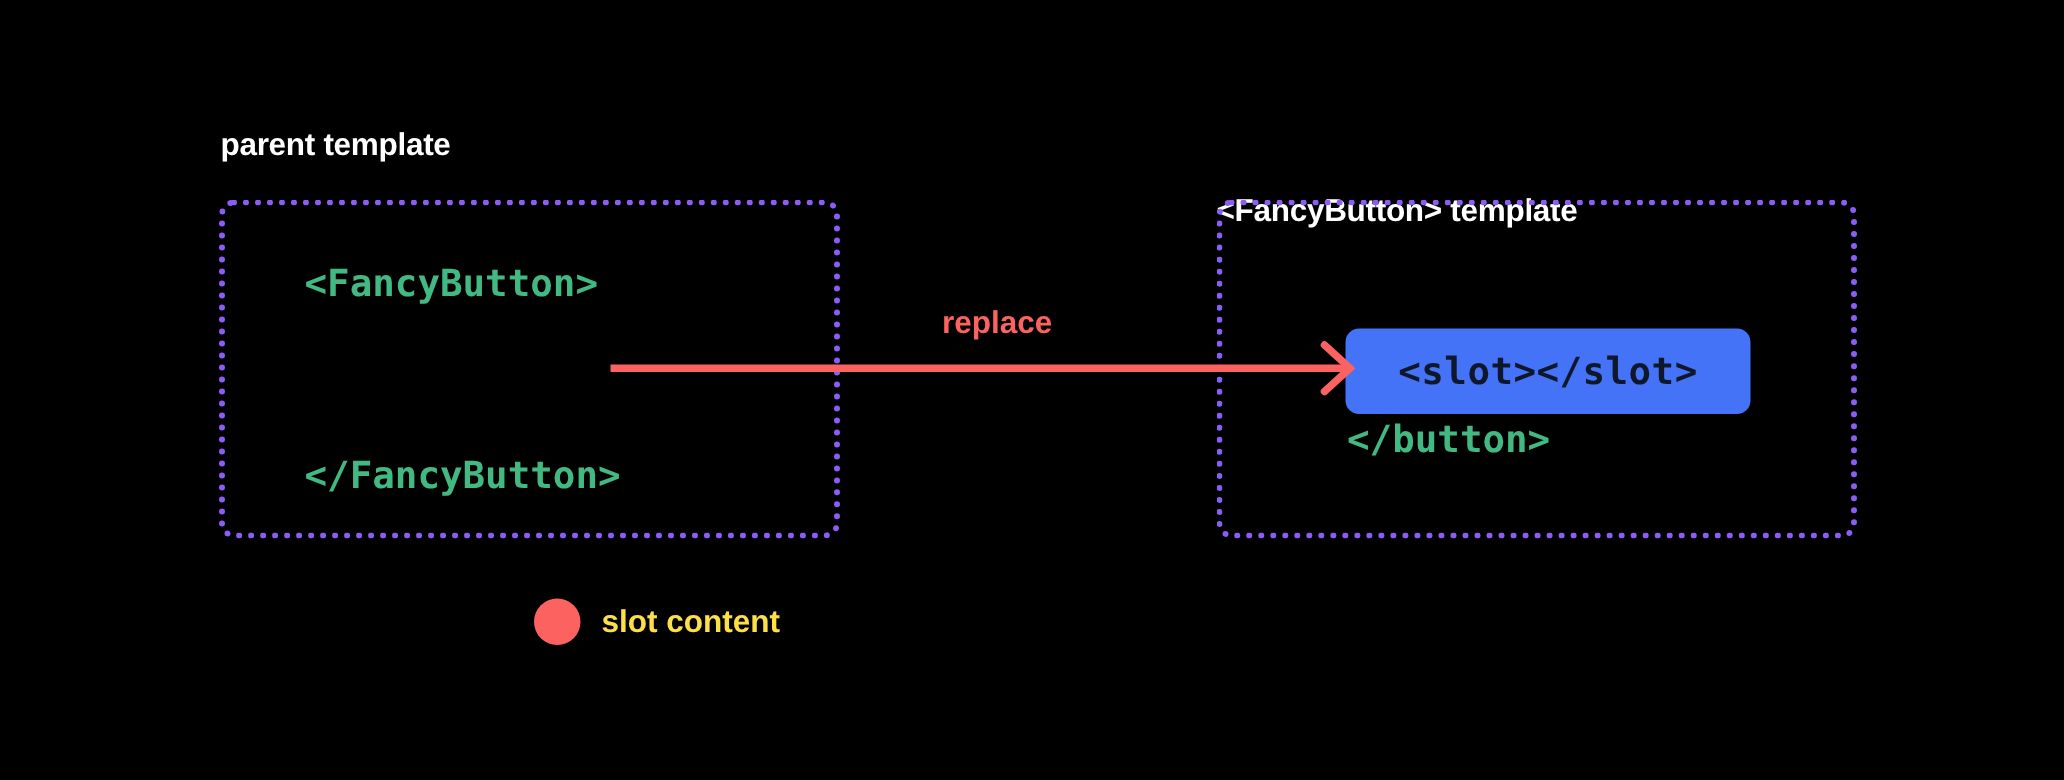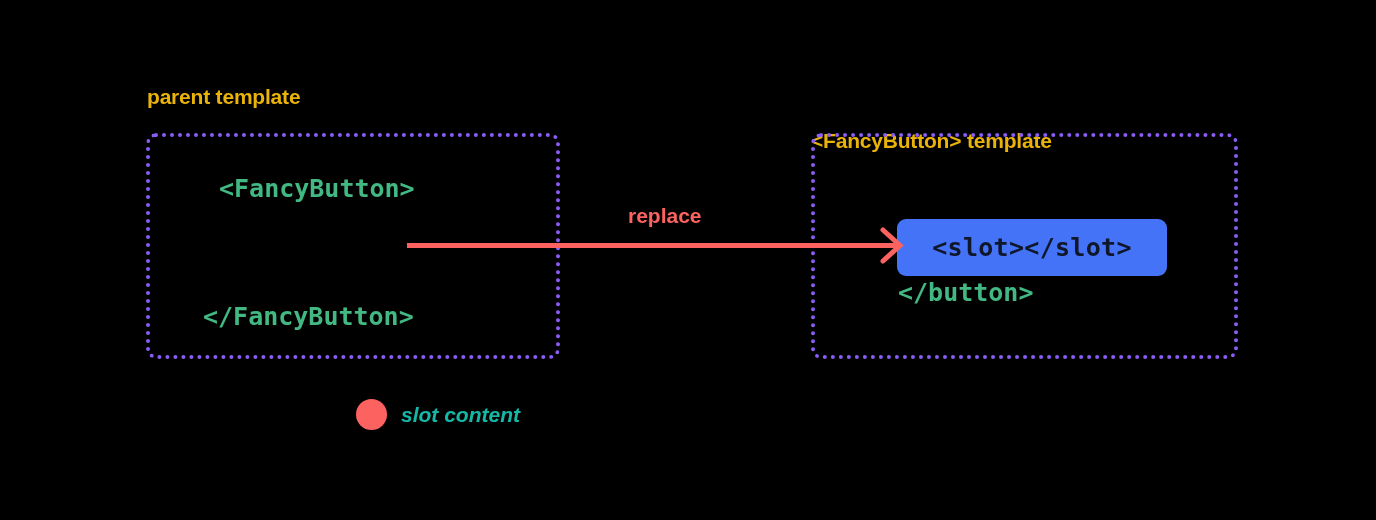--- a/index.html
+++ b/index.html
@@ -16,21 +16,21 @@
     font-family: "Liberation Sans", sans-serif;
   }
 
   
   .section-label {
     position: absolute;
     font-family: "Liberation Sans", sans-serif;
     font-weight: bold;
     font-size: 21px;
     letter-spacing: -0.2px;
-    color: #eab308;
+    color: #ffffff;
     white-space: nowrap;
   }
   #label-parent   { left: 147px; top: 85px; }
   #label-fancy    { left: 811px; top: 85px; margin-top: 44px; }
 
   
   .template-box {
     position: absolute;
     border: 4px dotted #8b5cf6;
     border-radius: 10px;
@@ -41,21 +41,21 @@
 
   
   .code-line {
     position: absolute;
     font-family: "DejaVu Sans Mono", "Liberation Mono", monospace;
     font-weight: bold;
     font-size: 25px;
     color: #42b883;
     white-space: nowrap;
   }
-  #code-open-fancy  { left: 219px; top: 174px; }
+  #code-open-fancy  { left: 203px; top: 174px; }
   #code-close-fancy { left: 203px; top: 302px; }
   #code-open-button { left: 898px; top: 174px; }
   #code-close-button{ left: 898px; top: 278px; }
 
   
   #click-me-chip {
     position: absolute;
     left: 220px;
     top: 221px;
     width: 184px;
@@ -129,21 +129,21 @@
     flex: 0 0 auto;
   }
   .legend-text {
     font-family: "Liberation Sans", sans-serif;
     font-weight: bold;
     font-size: 21px;
     white-space: nowrap;
   }
   .dot-coral  { background: #fc6360; }
   .dot-blue   { background: #4573f8; }
-  .text-coral { color: #14b8a6; font-style: italic; }
+  .text-coral { color: #fde047; }
   .text-blue  { color: #4573f8; }
 </style>
 </head>
 <body>
 
 <div id="stage">
 
   <div class="section-label" id="label-parent">parent template</div>
 
   <div class="section-label" id="label-fancy">&lt;FancyButton&gt; template</div>

